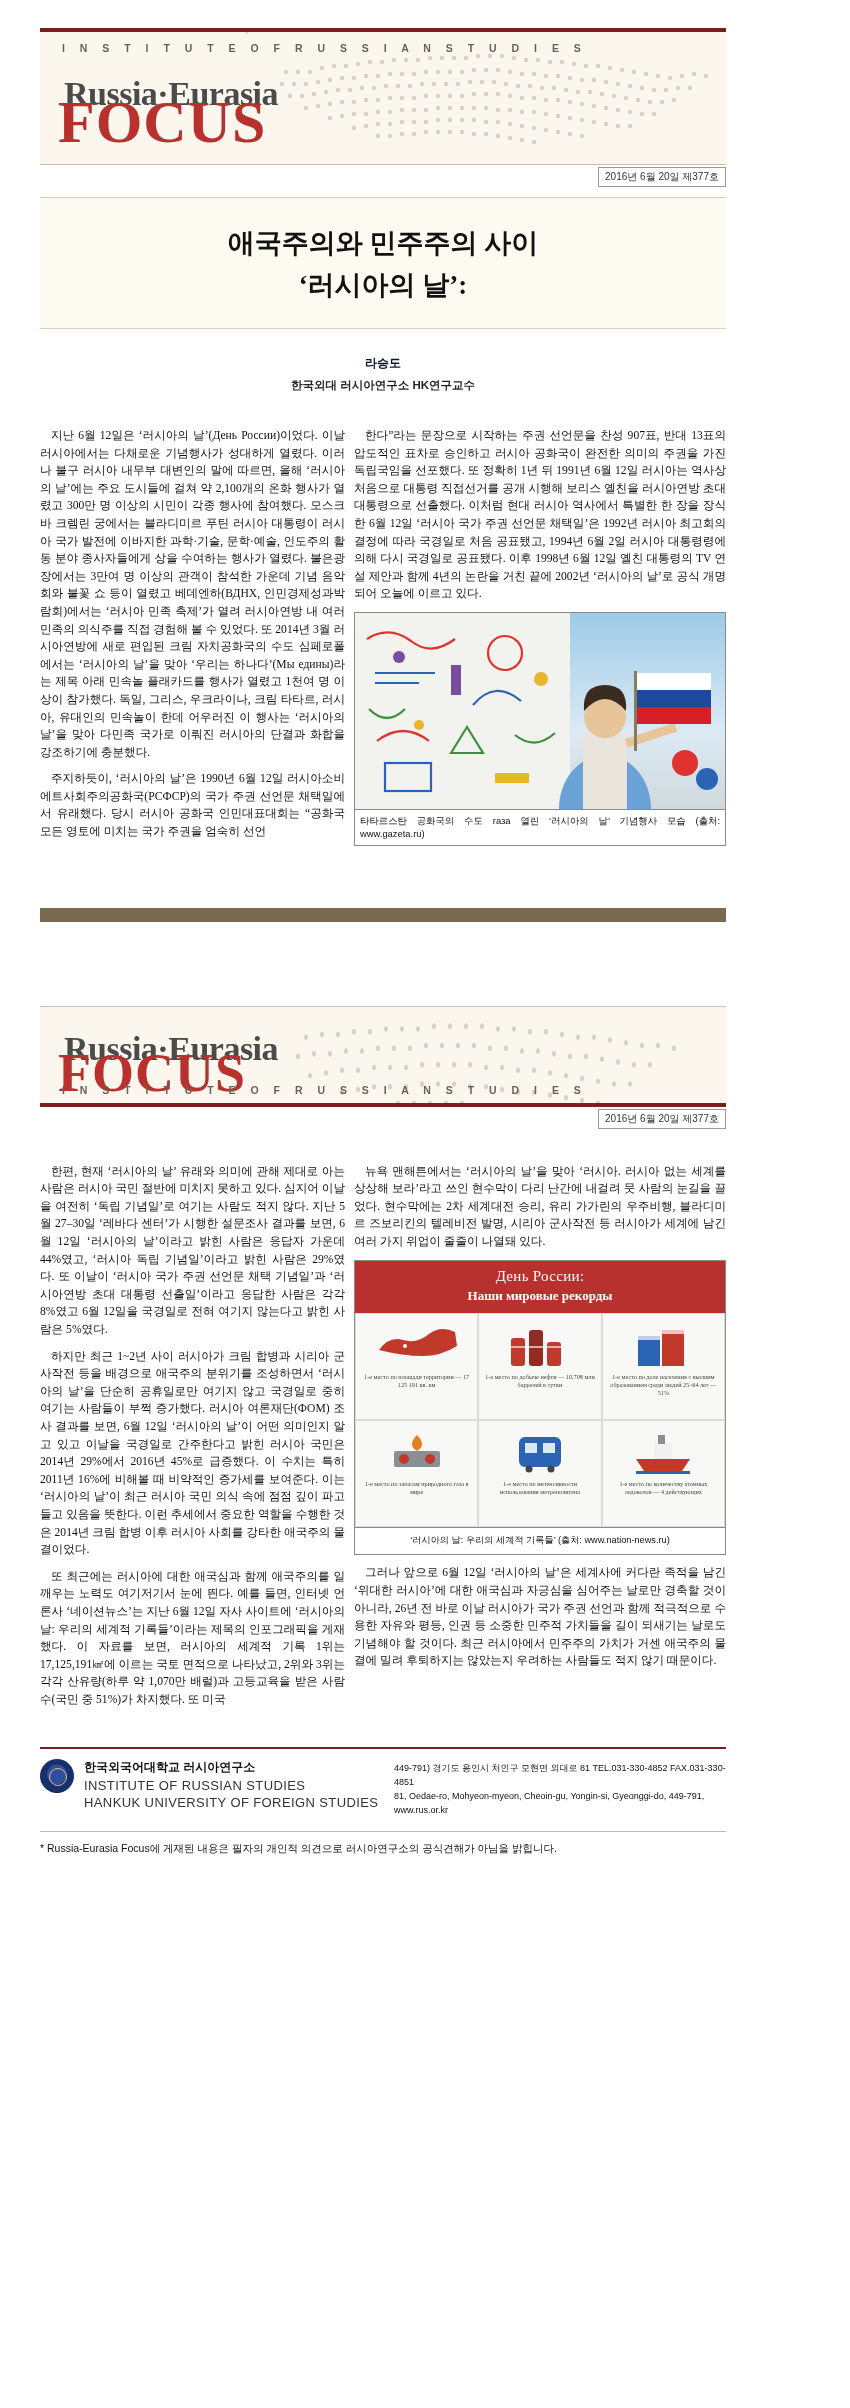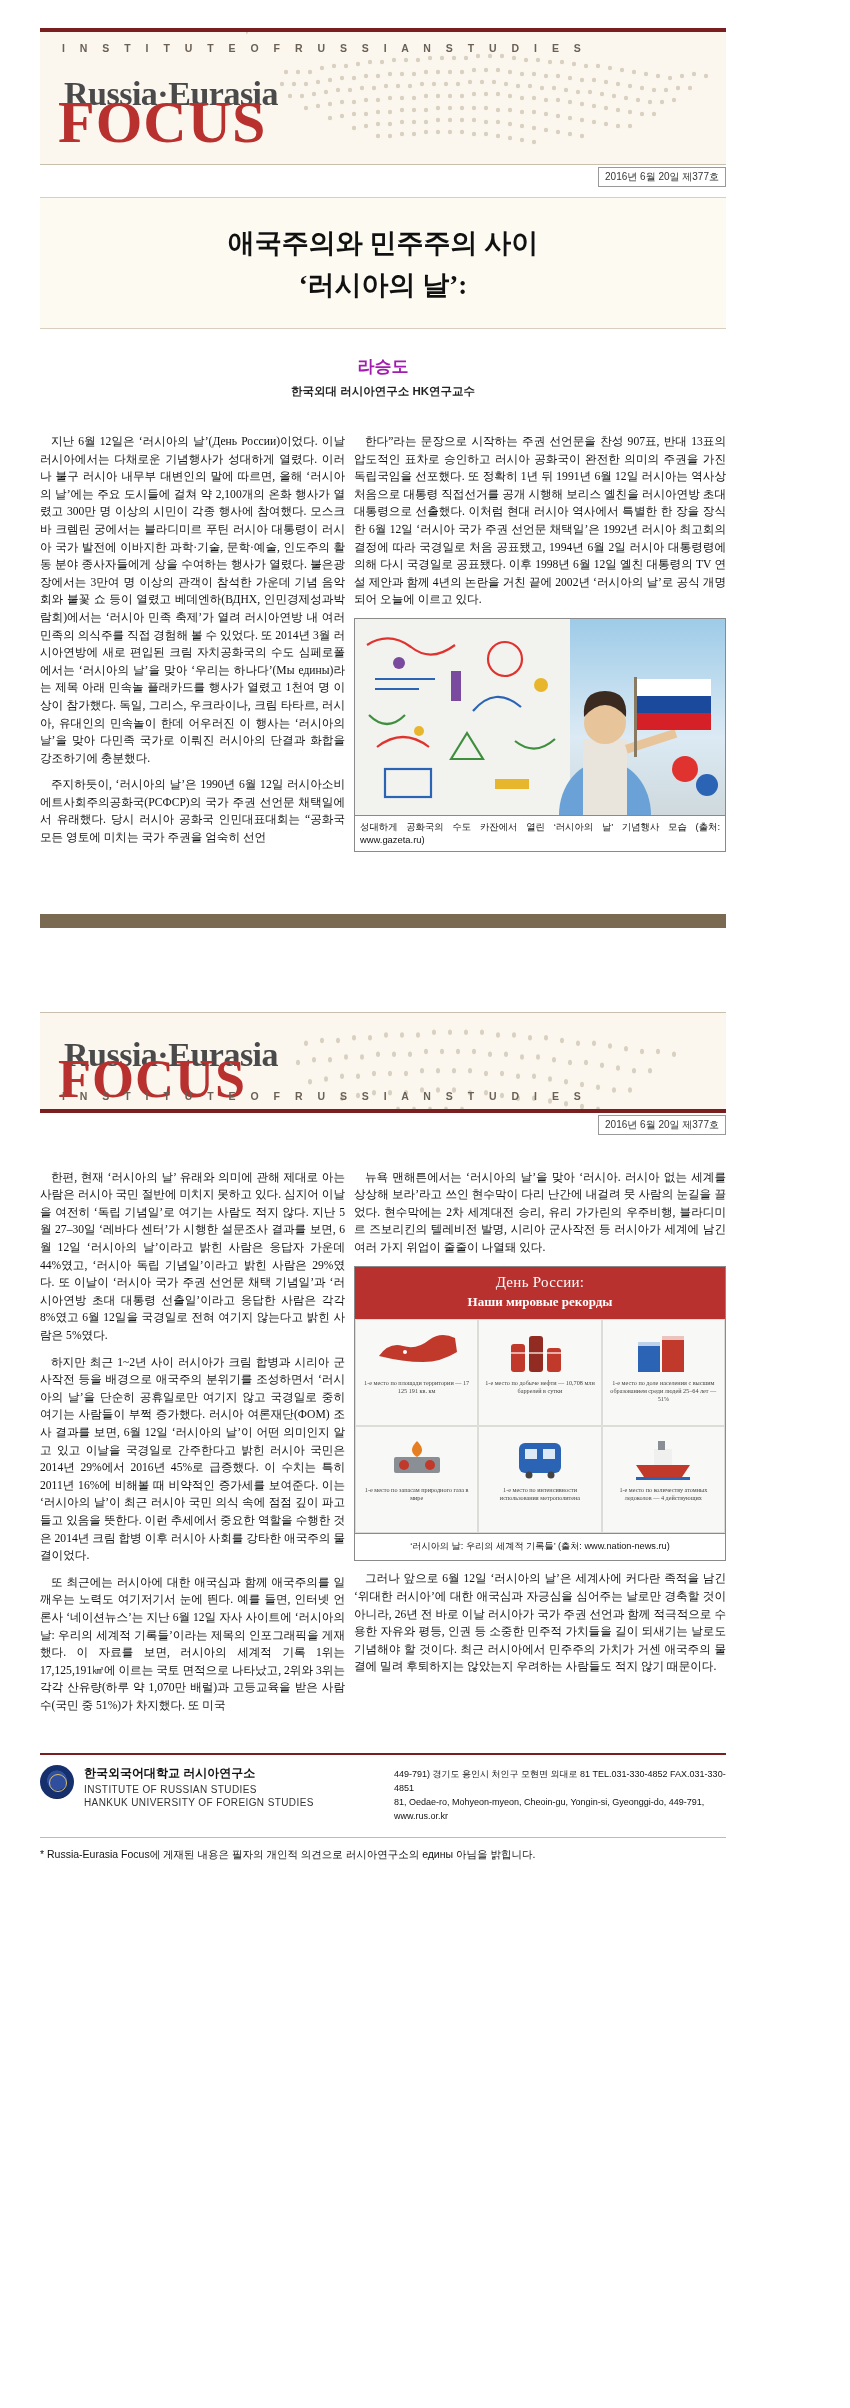--- a/index.html
+++ b/index.html
@@ -94,23 +94,23 @@
     font-weight: bold;
     line-height: 42px;
     color: #111;
   }
   .byline-wrap {
     margin: 26px 40px 0 40px;
     text-align: center;
   }
   .byline-name {
     font-family: Liberation Sans, sans-serif;
-    font-size: 17px;
-    font-weight: bold;
-    color: #a21caf;
+    font-size: 12px;
+    font-weight: bold;
+    color: #0f172a;
   }
   .byline-affil {
     font-size: 11.5px;
     font-weight: bold;
     color: #222;
     margin-top: 6px;
   }
 
   
   .body-cols {
@@ -280,21 +280,21 @@
   }
   .footer-left {
     width: 300px;
   }
   .f-kr {
     font-size: 12px;
     font-weight: bold;
     color: #111;
   }
   .f-en1, .f-en2 {
-    font-size: 10px;
+    font-size: 13px;
     letter-spacing: 0.4px;
     color: #333;
     margin-top: 2px;
   }
   .footer-right {
     flex: 1;
     font-size: 9px;
     line-height: 14px;
     color: #111;
     padding-top: 2px;
@@ -621,21 +621,21 @@
               <rect x="282" y="94" width="74" height="17" fill="#d62027"></rect>
               <rect x="279" y="58" width="3" height="80" fill="#8a7a62"></rect>
             </g>
 
             <g>
               <circle cx="330" cy="150" r="13" fill="#e0332f"></circle>
               <circle cx="352" cy="166" r="11" fill="#2b63b5"></circle>
             </g>
           </svg>
         </div>
-        <div class="photo-caption">성대하게 공화국의 수도 카잔에서 열린 ‘러시아의 날’ 기념행사 모습 (출처: www.gazeta.ru)</div>
+        <div class="photo-caption">타타르스탄 공화국의 수도 газа 열린 ‘러시아의 날’ 기념행사 모습 (출처: www.gazeta.ru)</div>
       </div>
     </div>
   </div>
 
   <div class="page-gap"></div>
   <div class="rule-band"></div>
   <div class="page-gap"></div>
 
   <div class="masthead2">
     <svg class="map-dots" viewBox="0 0 480 96" preserveAspectRatio="none">
@@ -860,16 +860,16 @@
       <div class="f-en1">INSTITUTE OF RUSSIAN STUDIES</div>
       <div class="f-en2">HANKUK UNIVERSITY OF FOREIGN STUDIES</div>
     </div>
     <div class="footer-right">
       <div>449-791) 경기도 용인시 처인구 모현면 외대로 81   TEL.031-330-4852   FAX.031-330-4851</div>
       <div>81, Oedae-ro, Mohyeon-myeon, Cheoin-gu, Yongin-si, Gyeonggi-do, 449-791,  www.rus.or.kr</div>
     </div>
   </div>
 
   <div class="notes">
-    <div>* Russia-Eurasia Focus에 게재된 내용은 필자의 개인적 의견으로 러시아연구소의 едины 아님을 밝힙니다.</div>
+    <div>* Russia-Eurasia Focus에 게재된 내용은 필자의 개인적 의견으로 러시아연구소의 공식견해가 아님을 밝힙니다.</div>
   </div>
 
 </div>
 
 </body></html>

